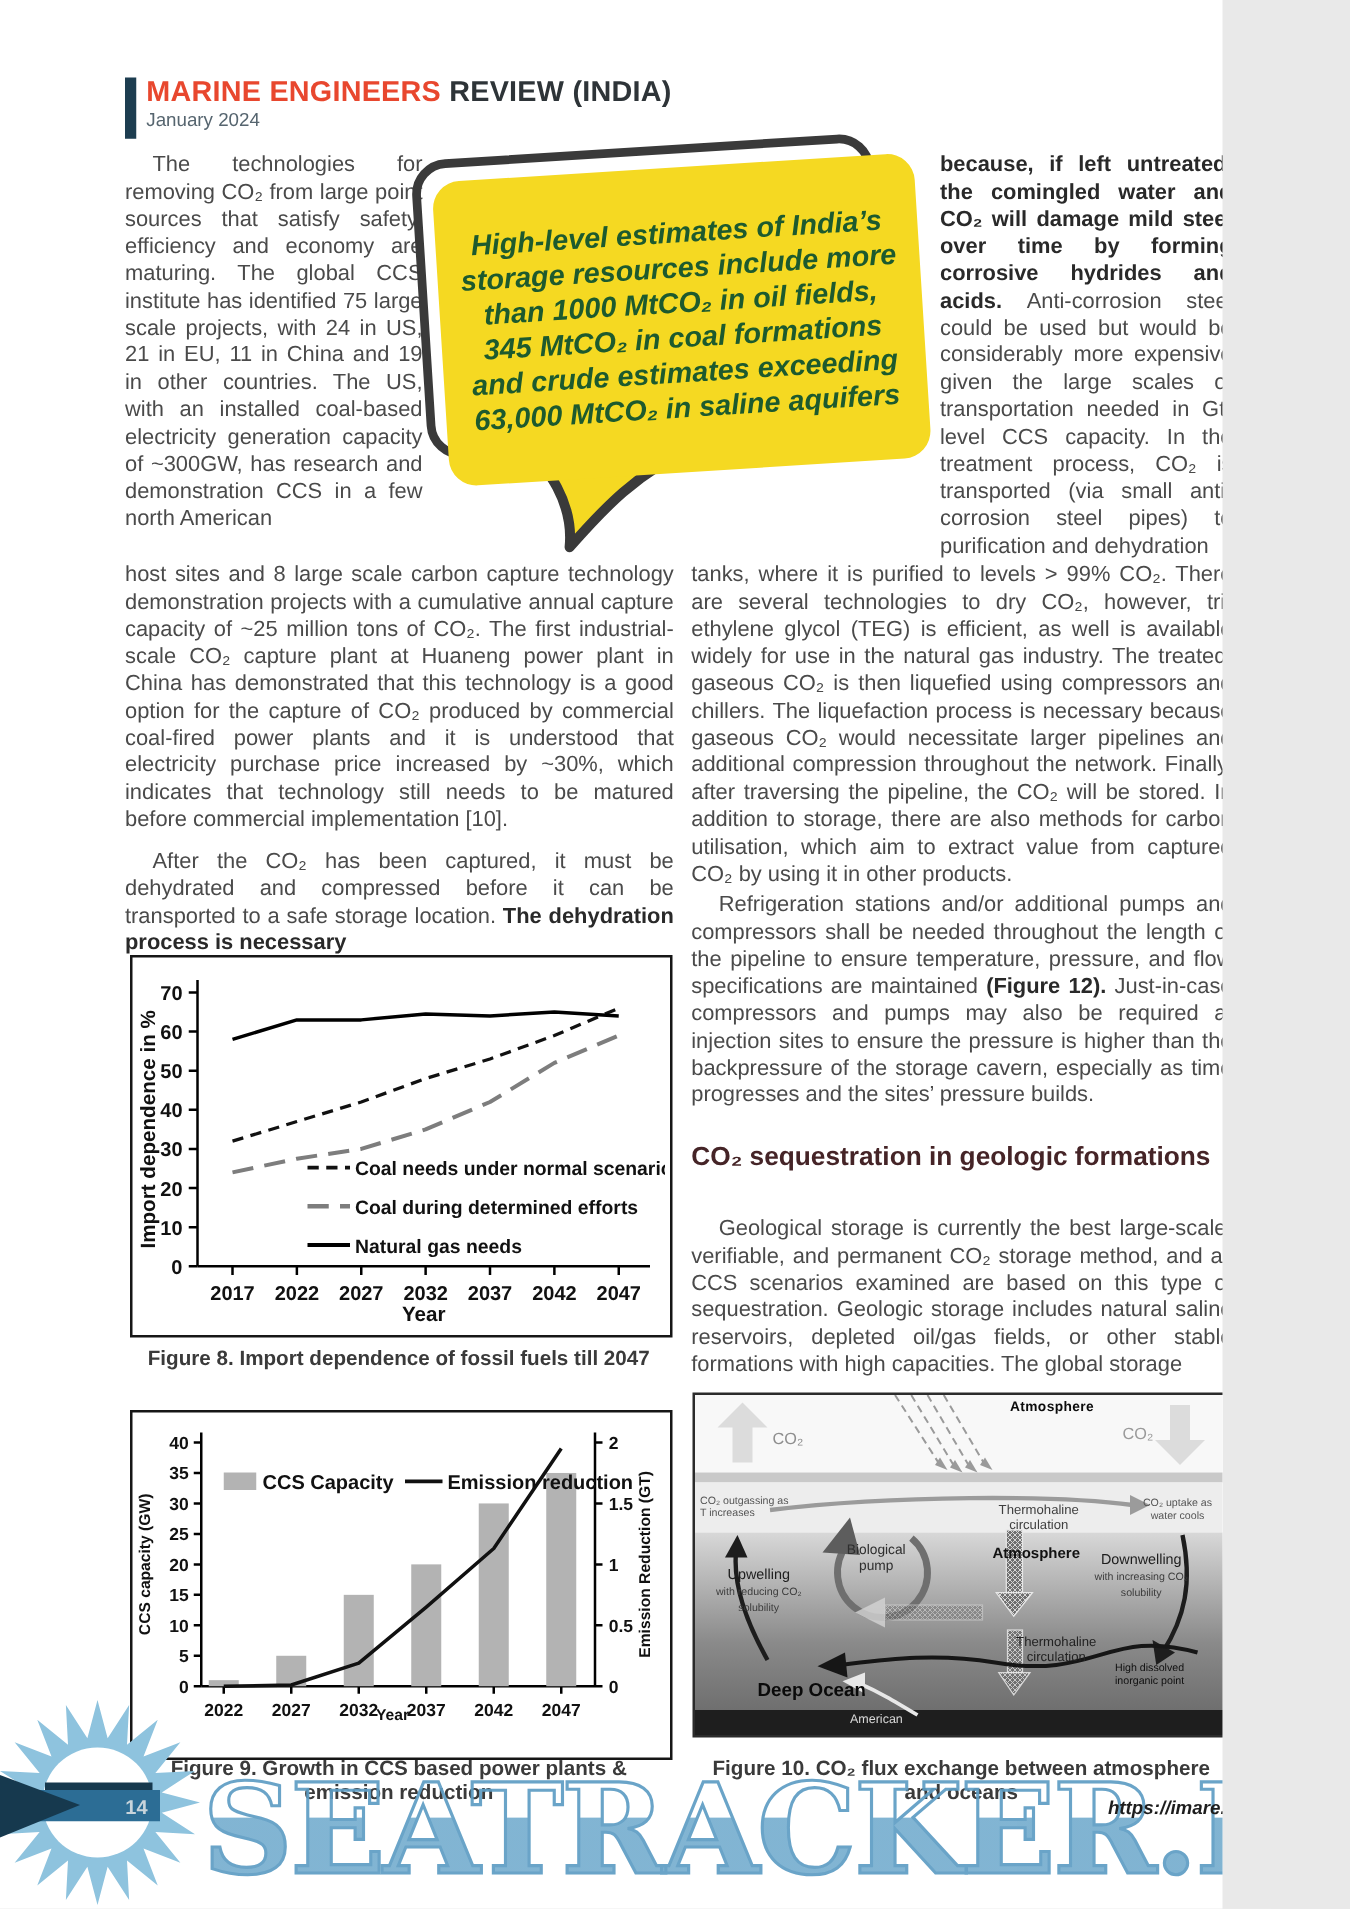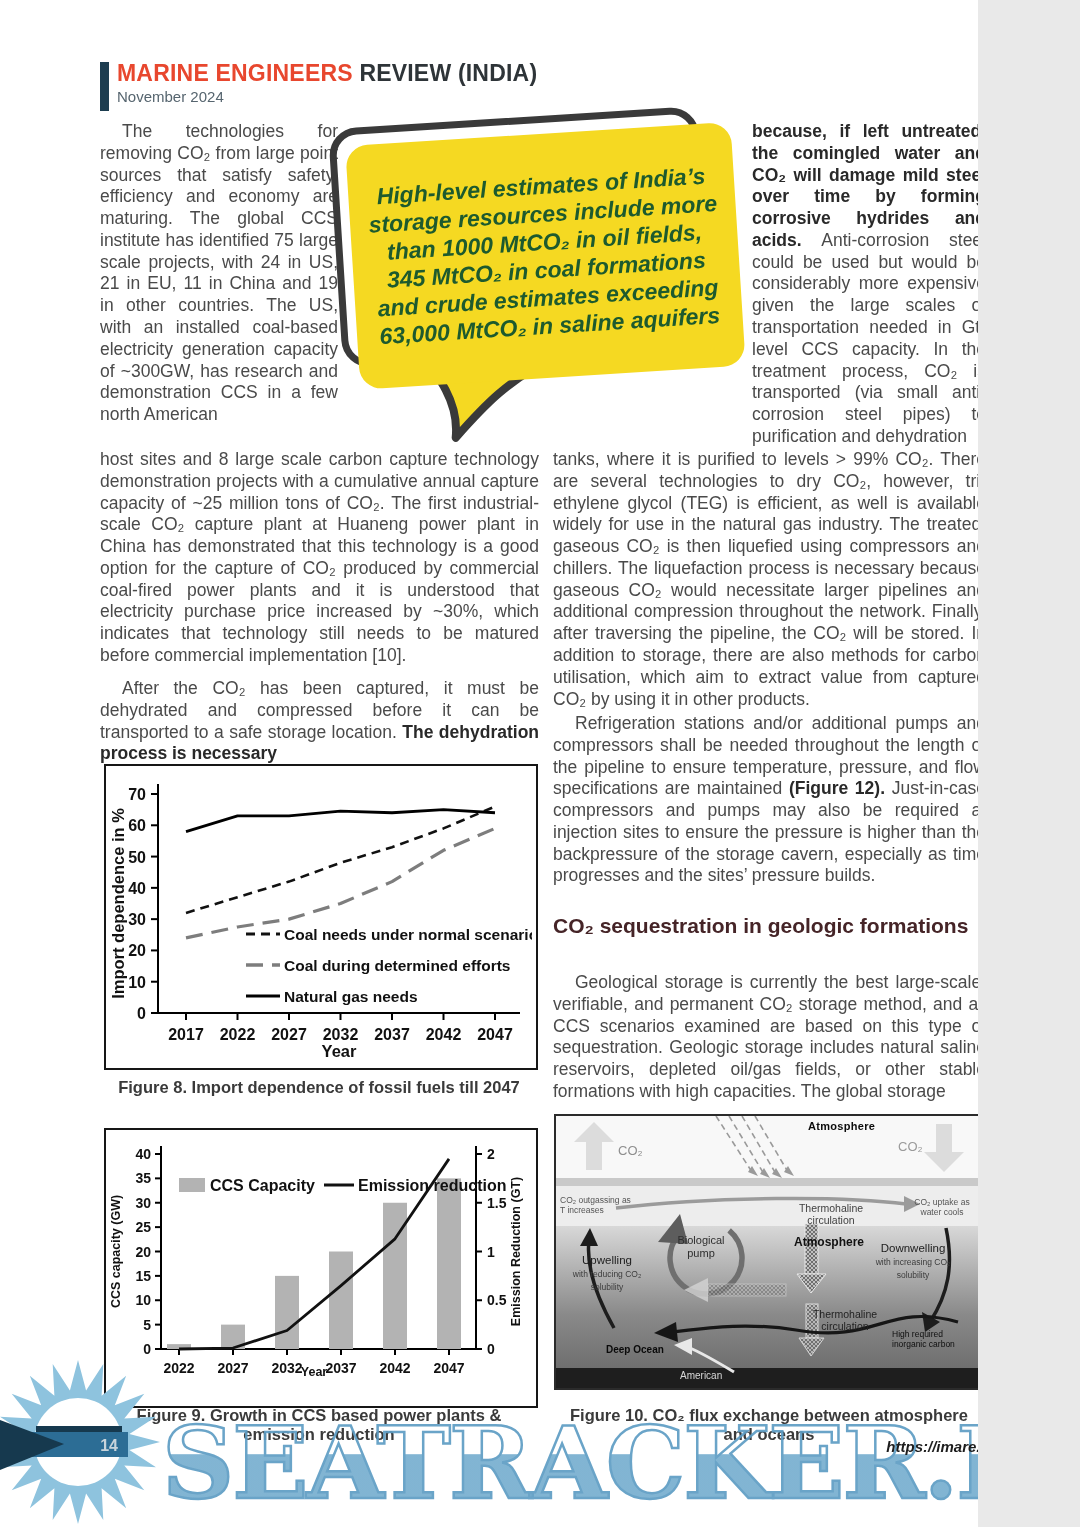--- a/index.html
+++ b/index.html
@@ -48,21 +48,21 @@
   #corner-svg{position:absolute;left:0;top:1358px;z-index:6;}
 </style>
 </head>
 <body>
 
 <div id="page">
 
   <div id="masthead" style="width:500px;height:60px;">
     <div id="mast-bar"></div>
     <div id="mast-title"><span class="brand">MARINE ENGINEERS</span><span class="rest"> REVIEW (INDIA)</span></div>
-    <div id="mast-date">November 2024</div>
+    <div id="mast-date">January 2024</div>
   </div>
 
   <div class="col indent" style="left:100px;top:121px;width:238px;">The technologies for removing CO₂ from large point sources that satisfy safety, efficiency and economy are maturing. The global CCS institute has identified 75 large scale projects, with 24 in US, 21 in EU, 11 in China and 19 in other countries. The US, with an installed coal-based electricity generation capacity of ~300GW, has research and demonstration CCS in a few north American</div>
 
   <div id="bubble">
     <div id="bubble-outline"></div>
     <svg id="bubble-tail" viewBox="0 0 180 96">
       <path d="M16 2 L160 12 C 104 34 76 62 48 90 C 54 54 34 26 16 2 Z" fill="#f5d922" stroke="#3a3a3a" stroke-width="8" stroke-linejoin="round"></path>
     </svg>
     <div id="bubble-fill">
@@ -258,22 +258,22 @@
       <div class="f10label" style="left:62px;top:28px;font-size:13px;color:#8e8e8e;">CO₂</div>
       <div class="f10label" style="left:342px;top:24px;font-size:13px;color:#9a9a9a;">CO₂</div>
       <div class="f10label" style="left:4px;top:80px;width:72px;font-size:8.5px;color:#555;">CO₂ outgassing as T increases</div>
       <div class="f10label f10c" style="left:228px;top:86px;width:94px;font-size:10.5px;color:#3f3f3f;">Thermohaline circulation</div>
       <div class="f10label f10c" style="left:352px;top:82px;width:68px;font-size:8.5px;color:#555;">CO₂ uptake as water cools</div>
       <div class="f10label f10c" style="left:112px;top:118px;width:66px;font-size:11px;color:#2e2e2e;">Biological pump</div>
       <div class="f10label" style="left:238px;top:120px;font-weight:bold;font-size:12px;color:#111;">Atmosphere</div>
       <div class="f10label f10c" style="left:314px;top:126px;width:86px;font-size:11.5px;color:#1d1d1d;"><span>Downwelling</span><br><span style="font-size:8.5px;color:#3c3c3c;">with increasing CO₂ solubility</span></div>
       <div class="f10label f10c" style="left:16px;top:138px;width:70px;font-size:11.5px;color:#1d1d1d;"><span>Upwelling</span><br><span style="font-size:8.5px;color:#3c3c3c;">with reducing CO₂ solubility</span></div>
       <div class="f10label f10c" style="left:242px;top:192px;width:94px;font-size:10.5px;color:#222;">Thermohaline circulation</div>
-      <div class="f10label" style="left:336px;top:214px;width:82px;font-size:8.5px;color:#0e0e0e;">High required inorganic carbon</div>
-      <div class="f10label" style="left:6px;top:228px;font-weight:bold;font-size:10px;color:#0a0a0a;padding-left:44px;">Deep Ocean</div>
+      <div class="f10label" style="left:336px;top:214px;width:82px;font-size:8.5px;color:#0e0e0e;">High dissolved inorganic point</div>
+      <div class="f10label" style="left:6px;top:228px;font-weight:bold;font-size:15px;color:#0a0a0a;padding-left:44px;">Deep Ocean</div>
       <div class="f10label" style="left:124px;top:254px;font-size:10px;color:#d8d8d8;">American</div>
     </div>
   </div>
 
   <div class="figcap" style="left:104px;top:1406px;width:430px;z-index:2;">Figure 9.  Growth in CCS based power plants &amp; emission reduction</div>
   <div class="figcap" style="left:554px;top:1406px;width:430px;z-index:2;">Figure 10.  CO₂ flux exchange between atmosphere and oceans</div>
 
   <svg id="watermark-svg" width="1080" height="141">
     <defs>
       <linearGradient id="wmg" x1="0" y1="0" x2="0" y2="1">

